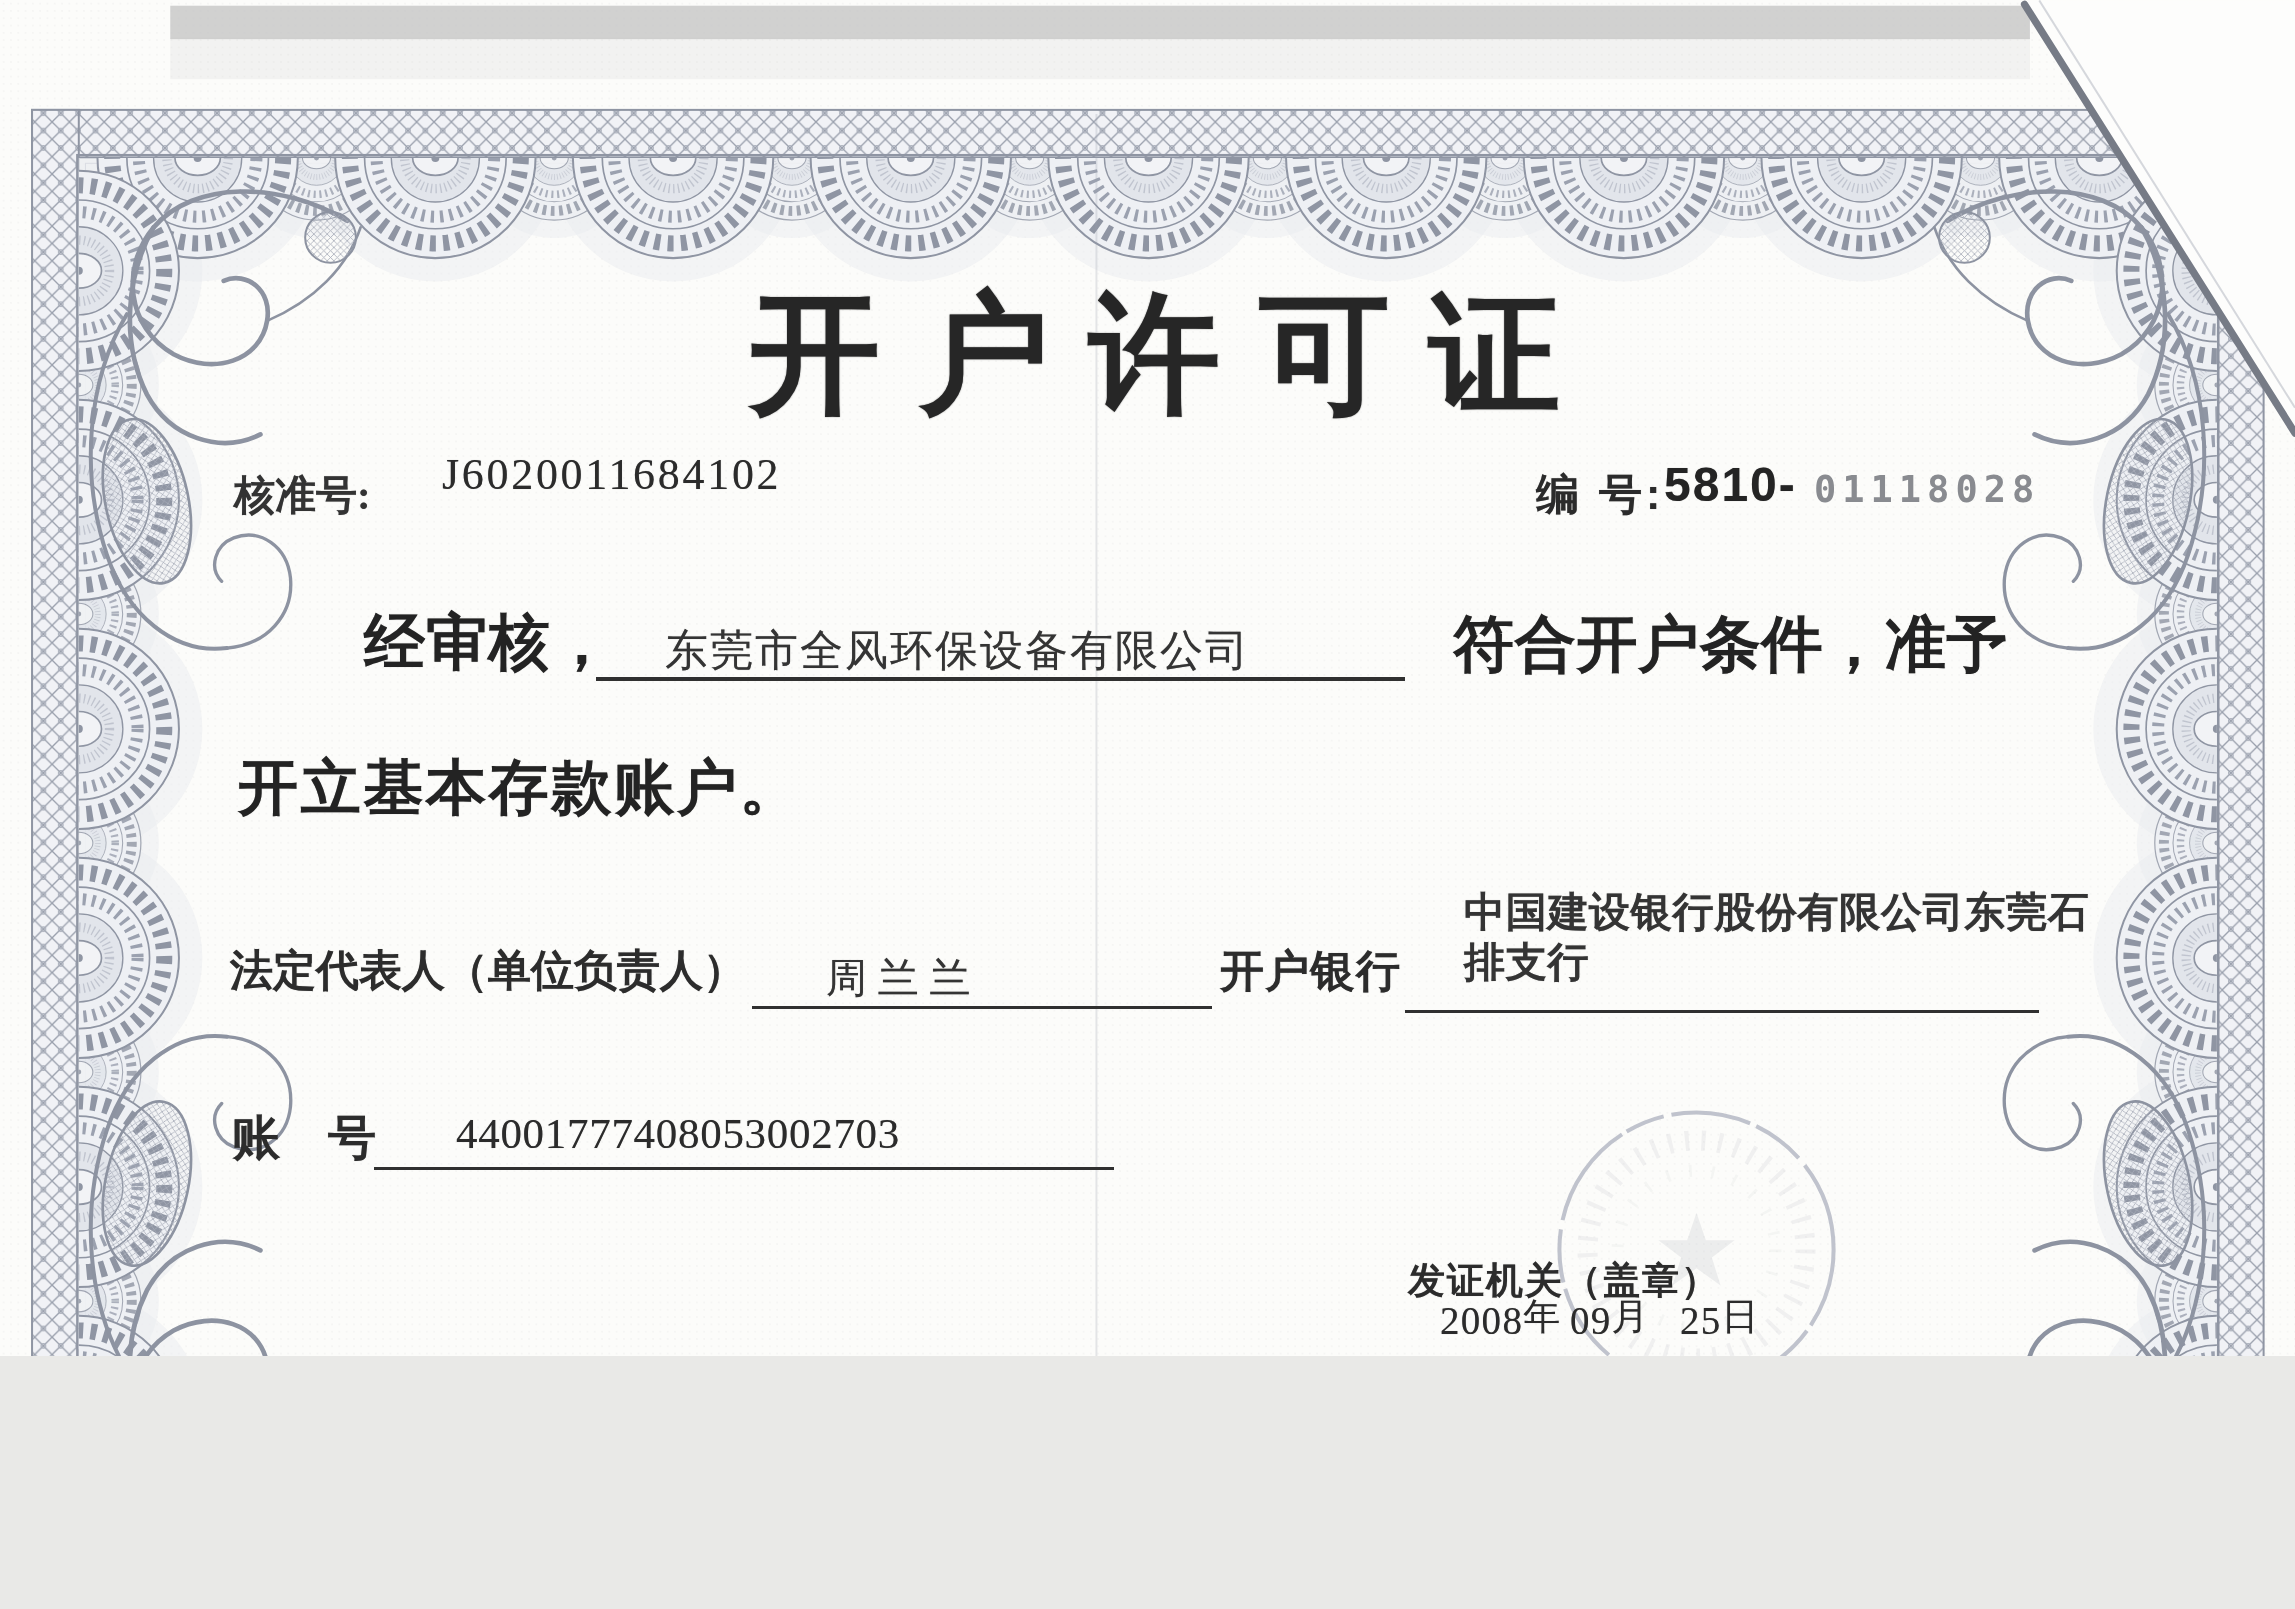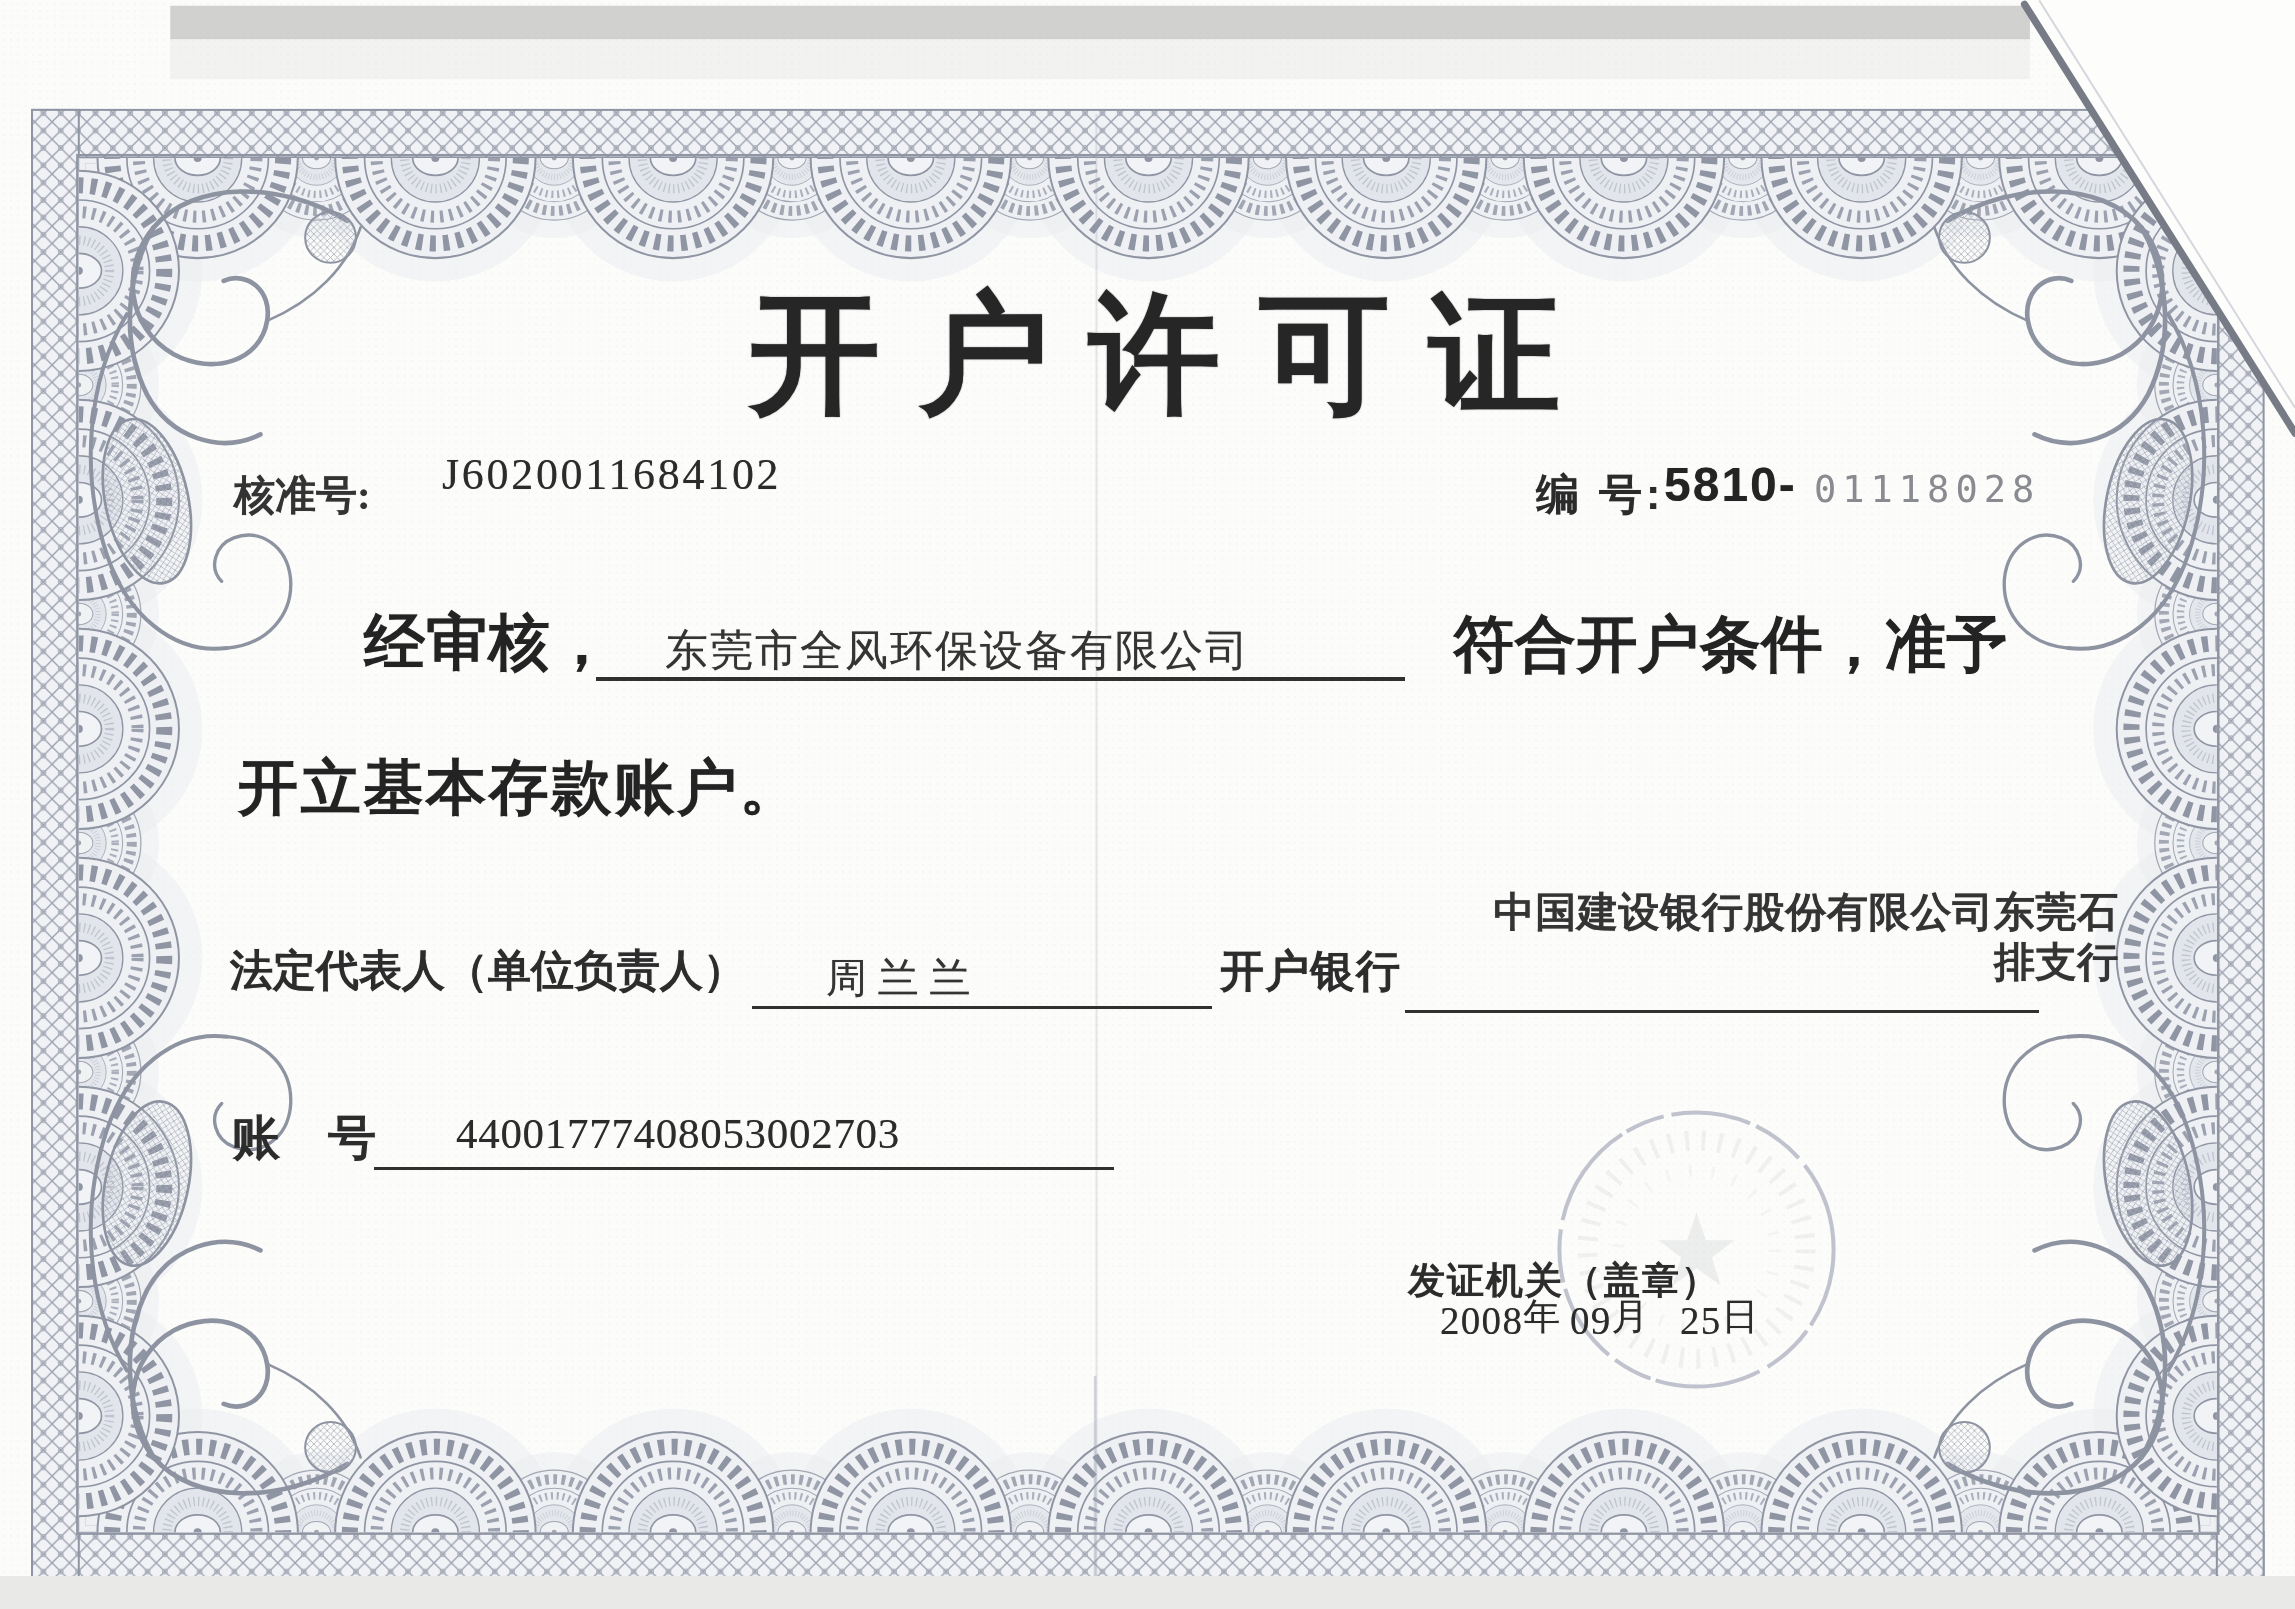--- a/index.html
+++ b/index.html
@@ -1,40 +1,40 @@
 <!DOCTYPE html>
 <html style="font-size:10.7px"><head>
 <meta charset="utf-8">
 <style>
   html,body{margin:0;padding:0;background:#e9e9e7;}
   .page{
-    position:relative; width:2295px; height:1576px;
+    position:relative; width:2295px; height:1356px;
     background:#fcfcfa;
     background-image:radial-gradient(rgba(60,60,70,0.035) 0.7px, transparent 0.7px);
     background-size:7.3px 7.3px;
     font-family:"Liberation Serif","DejaVu Serif",serif;
-    color:#2e2e2e; overflow:hidden;text-align:right;
+    color:#2e2e2e; overflow:hidden;
   }
   .abs{position:absolute;}
   .sans{font-family:"Liberation Sans","DejaVu Sans",sans-serif;}
   .serif{font-family:"Liberation Serif","DejaVu Serif",serif;}
   .mono{font-family:"DejaVu Sans Mono",monospace;}
   .ink{text-shadow:0 0 0.7px rgba(45,45,45,.55);}
 
   .title{
     left:749px; top:267px; font-size:131px; font-weight:700;
     letter-spacing:39px; color:#262626;
     text-shadow:0 0 1.3px rgba(30,30,30,.7);
   }
   .approval-label{left:234px; top:468px; font-size:41px; font-weight:700; color:#333;}
   .approval-value{left:442px; top:449px; font-size:44px; letter-spacing:2.7px; color:#2b2b2b;}
 
   .serial-label{left:1536px; top:466px; font-size:43px; font-weight:700; color:#2b2b2b; letter-spacing:4px;}
   .serial-prefix{left:1664px; top:457px; font-size:48px; font-weight:700; color:#242424; letter-spacing:2px;}
-  .serial-number{left:1814px; top:468px; font-size:37px; color:#898b90; letter-spacing:6px; font-weight:400;}
+  .serial-number{left:1814px; top:468px; font-size:37px; color:#898b90; letter-spacing:6px; font-weight:700;}
 
   .lead{left:364px; top:602px; font-size:61px; font-weight:700; color:#232323; letter-spacing:1.3px;}
   .company{left:665px; top:622px; font-size:43px; color:#343434; letter-spacing:2px;}
   .tail{left:1453px; top:604px; font-size:61px; font-weight:700; color:#232323; letter-spacing:0.7px;}
   .line2{left:238px; top:748px; font-size:60px; font-weight:700; color:#232323; letter-spacing:2.7px;}
 
   .legal-label{left:230px; top:942px; font-size:43px; font-weight:600; color:#2c2c2c;}
   .legal-value{left:826px; top:951px; font-size:41px; color:#343434; letter-spacing:10.7px;}
   .bank-label{left:1220px; top:942px; font-size:44px; font-weight:600; color:#2c2c2c; letter-spacing:1.3px;}
   .bank-value{left:1464px; top:887px; width:655px; font-size:41px; line-height:1.22; color:#343434; letter-spacing:0.7px;font-weight:bold;}

